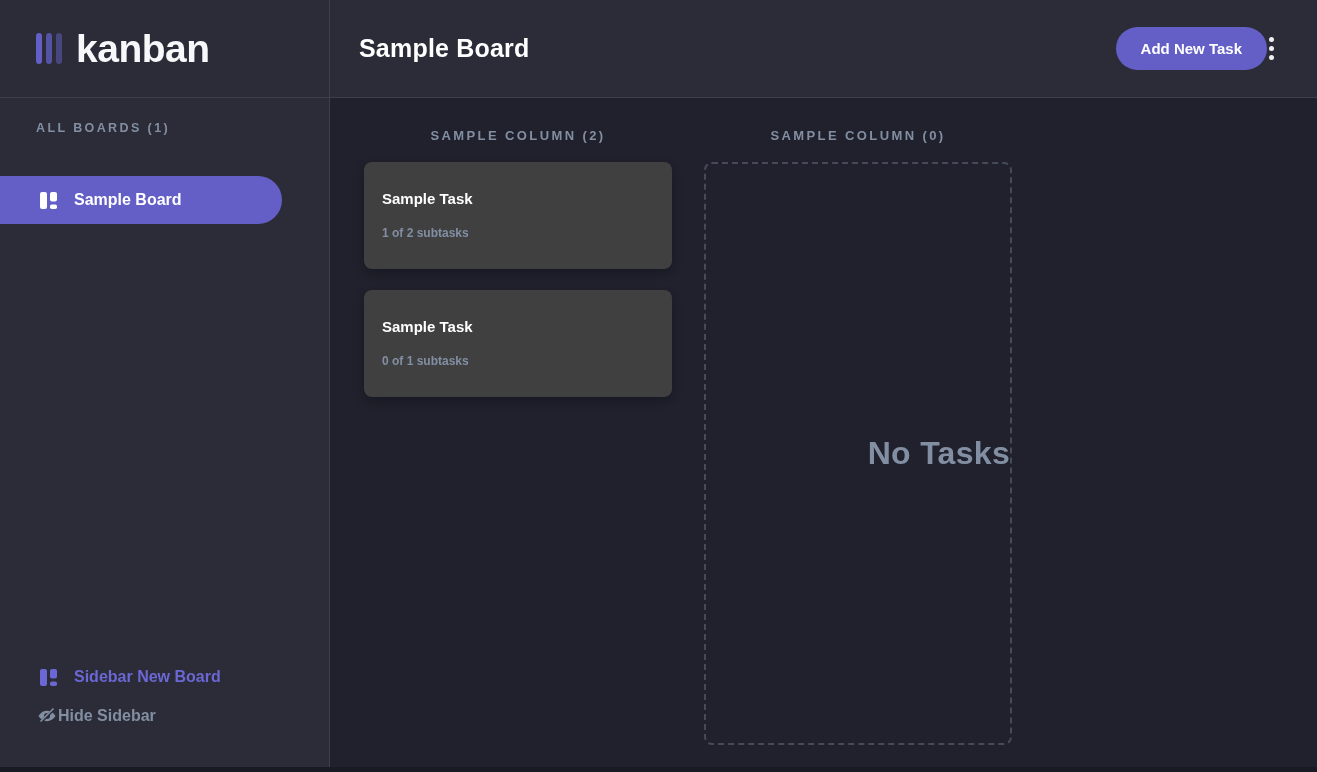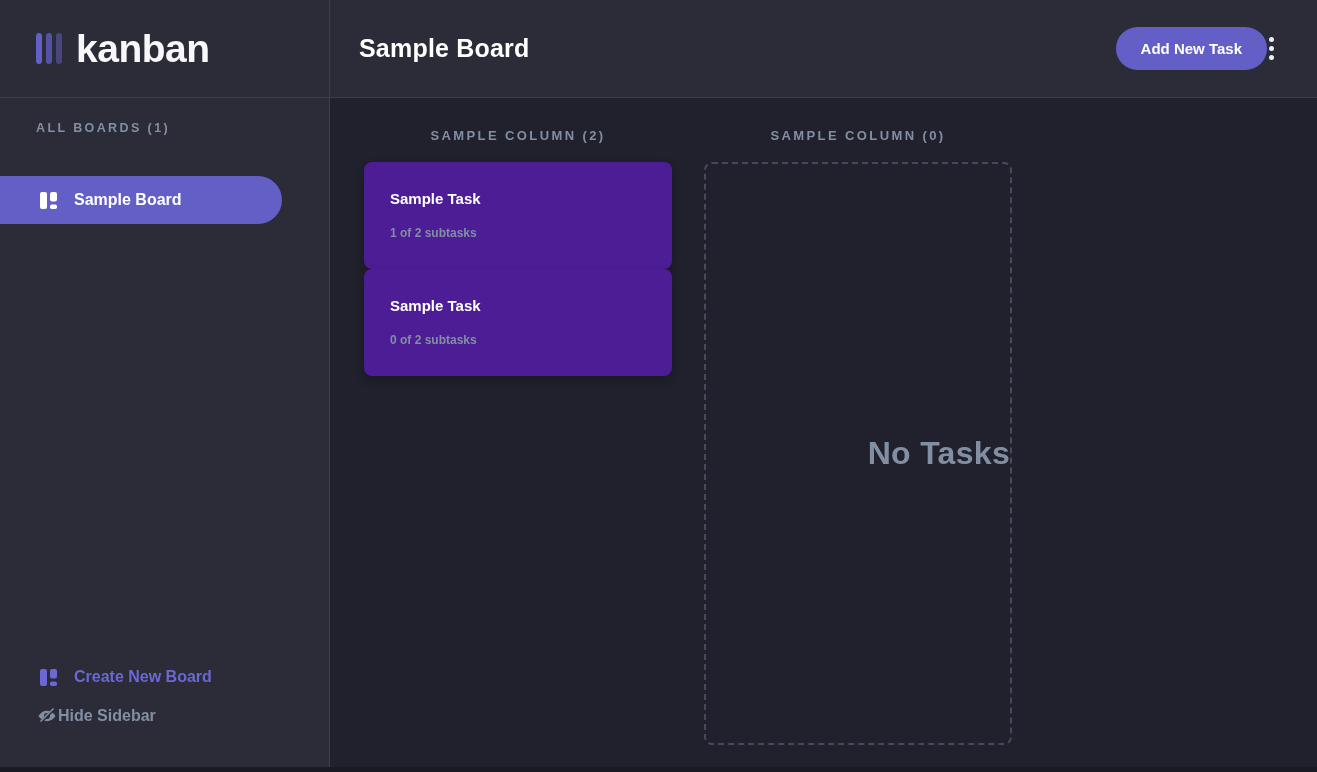--- a/index.html
+++ b/index.html
@@ -90,23 +90,24 @@
     align-items: stretch; overflow: hidden;
   }
   .column { width: 308px; min-width: 308px; display: flex; flex-direction: column; }
   .column-title {
     text-align: center;
     font-size: 13px; line-height: 14px; font-weight: 700;
     letter-spacing: 2.4px; color: #828FA3;
     margin-bottom: 19px;
   }
   .task-card {
-    background: #4c1d95;
+    background: #404040;
     border-radius: 8px;
-    padding: 27px 26px 28px;
+    padding: 27px 18px 28px;
+    margin-bottom: 21px;
     box-shadow: 0 4px 8px rgba(10, 11, 20, 0.35);
     cursor: pointer;
   }
   .task-title { font-size: 15px; line-height: 20px; font-weight: 700; color: #FFFFFF; }
   .task-subtitle { margin-top: 16px; font-size: 12px; line-height: 16px; font-weight: 700; color: #828FA3; }
 
   .empty-column {
     flex: 1;
     border: 2px dashed rgba(130, 143, 163, 0.38);
     border-radius: 8px;
@@ -153,21 +154,21 @@
 
     <div class="sidebar-bottom">
       <div class="create-board">
         <span class="board-glyph">
           <svg width="17" height="17" viewBox="0 0 17 17" fill="#6B67D4">
             <rect x="0" y="0" width="7" height="17" rx="2"></rect>
             <rect x="10" y="0" width="7" height="9.5" rx="2"></rect>
             <rect x="10" y="12.5" width="7" height="4.5" rx="1.8"></rect>
           </svg>
         </span>
-        <span>Create New Board</span>
+        <span>Sidebar New Board</span>
       </div>
       <div class="hide-sidebar">
         <span>
           <svg width="22" height="18" viewBox="0 0 22 18" fill="none">
             <path d="M2.5 9c2.1-3.4 5.1-5.2 8.5-5.2S17.4 5.6 19.5 9c-2.1 3.4-5.1 5.2-8.5 5.2S4.6 12.4 2.5 9Z" fill="#828FA3"></path>
             <circle cx="11" cy="9" r="3" fill="#2B2C37"></circle>
             <line x1="4.5" y1="15.5" x2="17.5" y2="2.5" stroke="#2B2C37" stroke-width="3"></line>
             <line x1="4.5" y1="14.5" x2="17.5" y2="1.5" stroke="#828FA3" stroke-width="1.6"></line>
           </svg>
         </span>
@@ -192,21 +193,21 @@
     <div class="board">
 
       <section class="column">
         <h2 class="column-title">SAMPLE COLUMN (2)</h2>
         <article class="task-card">
           <div class="task-title">Sample Task</div>
           <div class="task-subtitle">1 of 2 subtasks</div>
         </article>
         <article class="task-card">
           <div class="task-title">Sample Task</div>
-          <div class="task-subtitle">0 of 2 subtasks</div>
+          <div class="task-subtitle">0 of 1 subtasks</div>
         </article>
       </section>
 
       <section class="column">
         <h2 class="column-title">SAMPLE COLUMN (0)</h2>
         <div class="empty-column">
           <span class="no-tasks">No Tasks</span>
         </div>
       </section>
 

